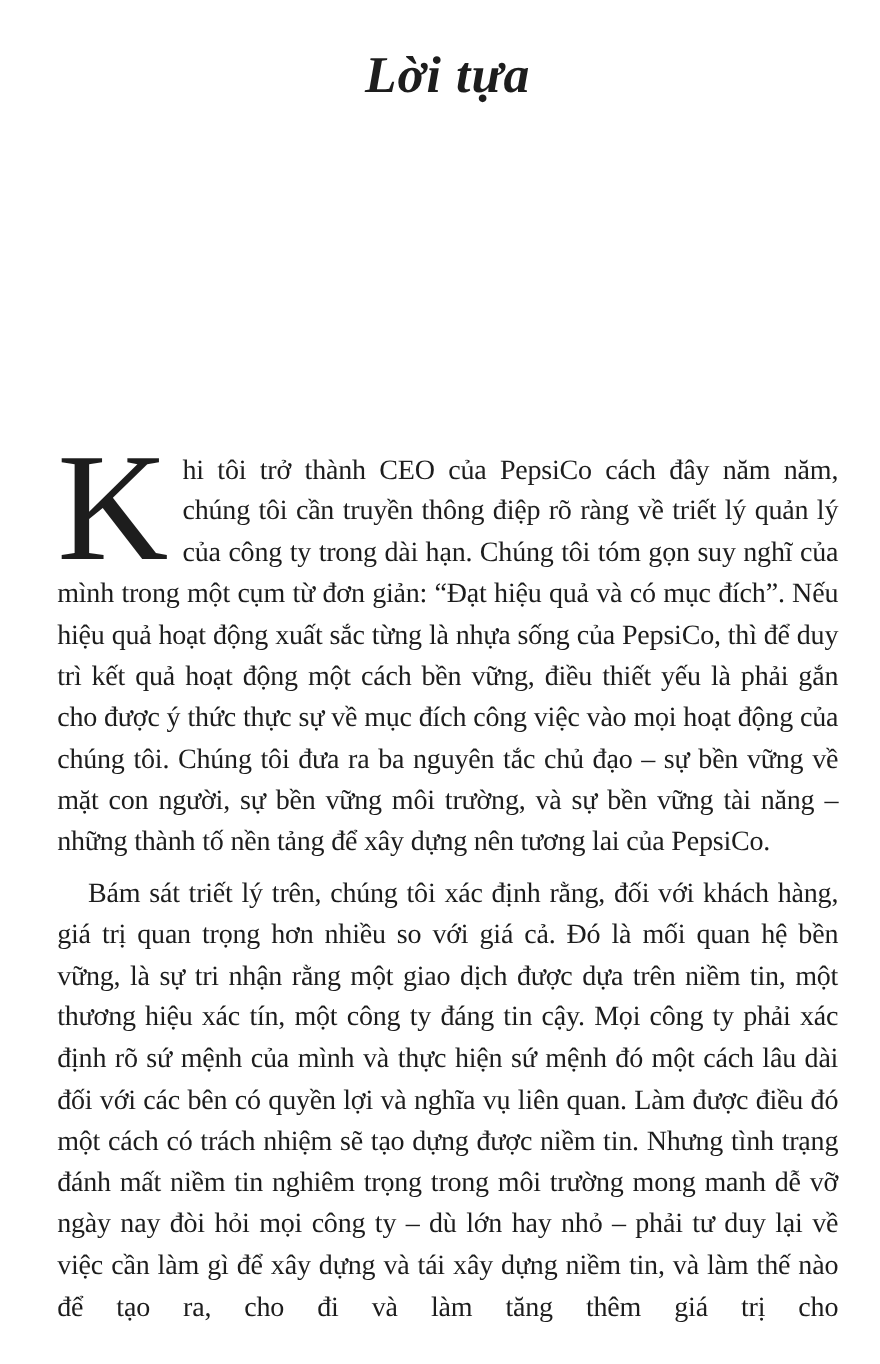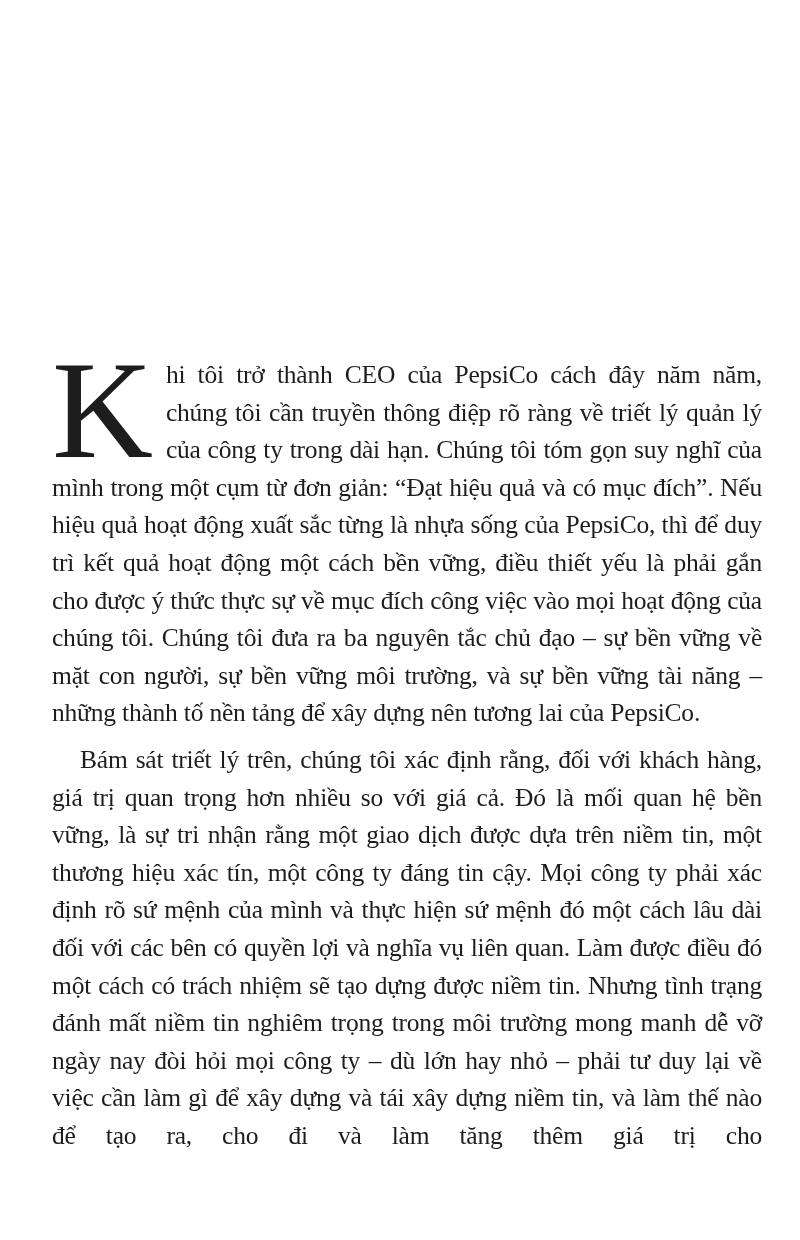--- a/index.html
+++ b/index.html
@@ -57,19 +57,20 @@
     line-height: 102px;
     padding: 3px 13px 0 0;
     font-weight: 400;
     color: var(--fg, #1d1d1d);
   }
 </style>
 </head>
 <body>
 
 <div class="page">
+  <h1 class="title">Lời tựa</h1>
 
   <div class="body-text">
     <p class="para"><span class="dropcap">K</span><span>hi tôi trở thành CEO của PepsiCo cách đây năm năm, chúng tôi cần truyền thông điệp rõ ràng về triết lý quản lý của công ty trong dài hạn. Chúng tôi tóm gọn suy nghĩ của mình trong một cụm từ đơn giản: “Đạt hiệu quả và có mục đích”. Nếu hiệu quả hoạt động xuất sắc từng là nhựa sống của PepsiCo, thì để duy trì kết quả hoạt động một cách bền vững, điều thiết yếu là phải gắn cho được ý thức thực sự về mục đích công việc vào mọi hoạt động của chúng tôi. Chúng tôi đưa ra ba nguyên tắc chủ đạo – sự bền vững về mặt con người, sự bền vững môi trường, và sự bền vững tài năng – những thành tố nền tảng để xây dựng nên tương lai của PepsiCo.</span></p>
 
     <p class="para indent last-justify">Bám sát triết lý trên, chúng tôi xác định rằng, đối với khách hàng, giá trị quan trọng hơn nhiều so với giá cả. Đó là mối quan hệ bền vững, là sự tri nhận rằng một giao dịch được dựa trên niềm tin, một thương hiệu xác tín, một công ty đáng tin cậy. Mọi công ty phải xác định rõ sứ mệnh của mình và thực hiện sứ mệnh đó một cách lâu dài đối với các bên có quyền lợi và nghĩa vụ liên quan. Làm được điều đó một cách có trách nhiệm sẽ tạo dựng được niềm tin. Nhưng tình trạng đánh mất niềm tin nghiêm trọng trong môi trường mong manh dễ vỡ ngày nay đòi hỏi mọi công ty – dù lớn hay nhỏ – phải tư duy lại về việc cần làm gì để xây dựng và tái xây dựng niềm tin, và làm thế nào để tạo ra, cho đi và làm tăng thêm giá trị cho</p>
   </div>
 </div>
 
 </body></html>

